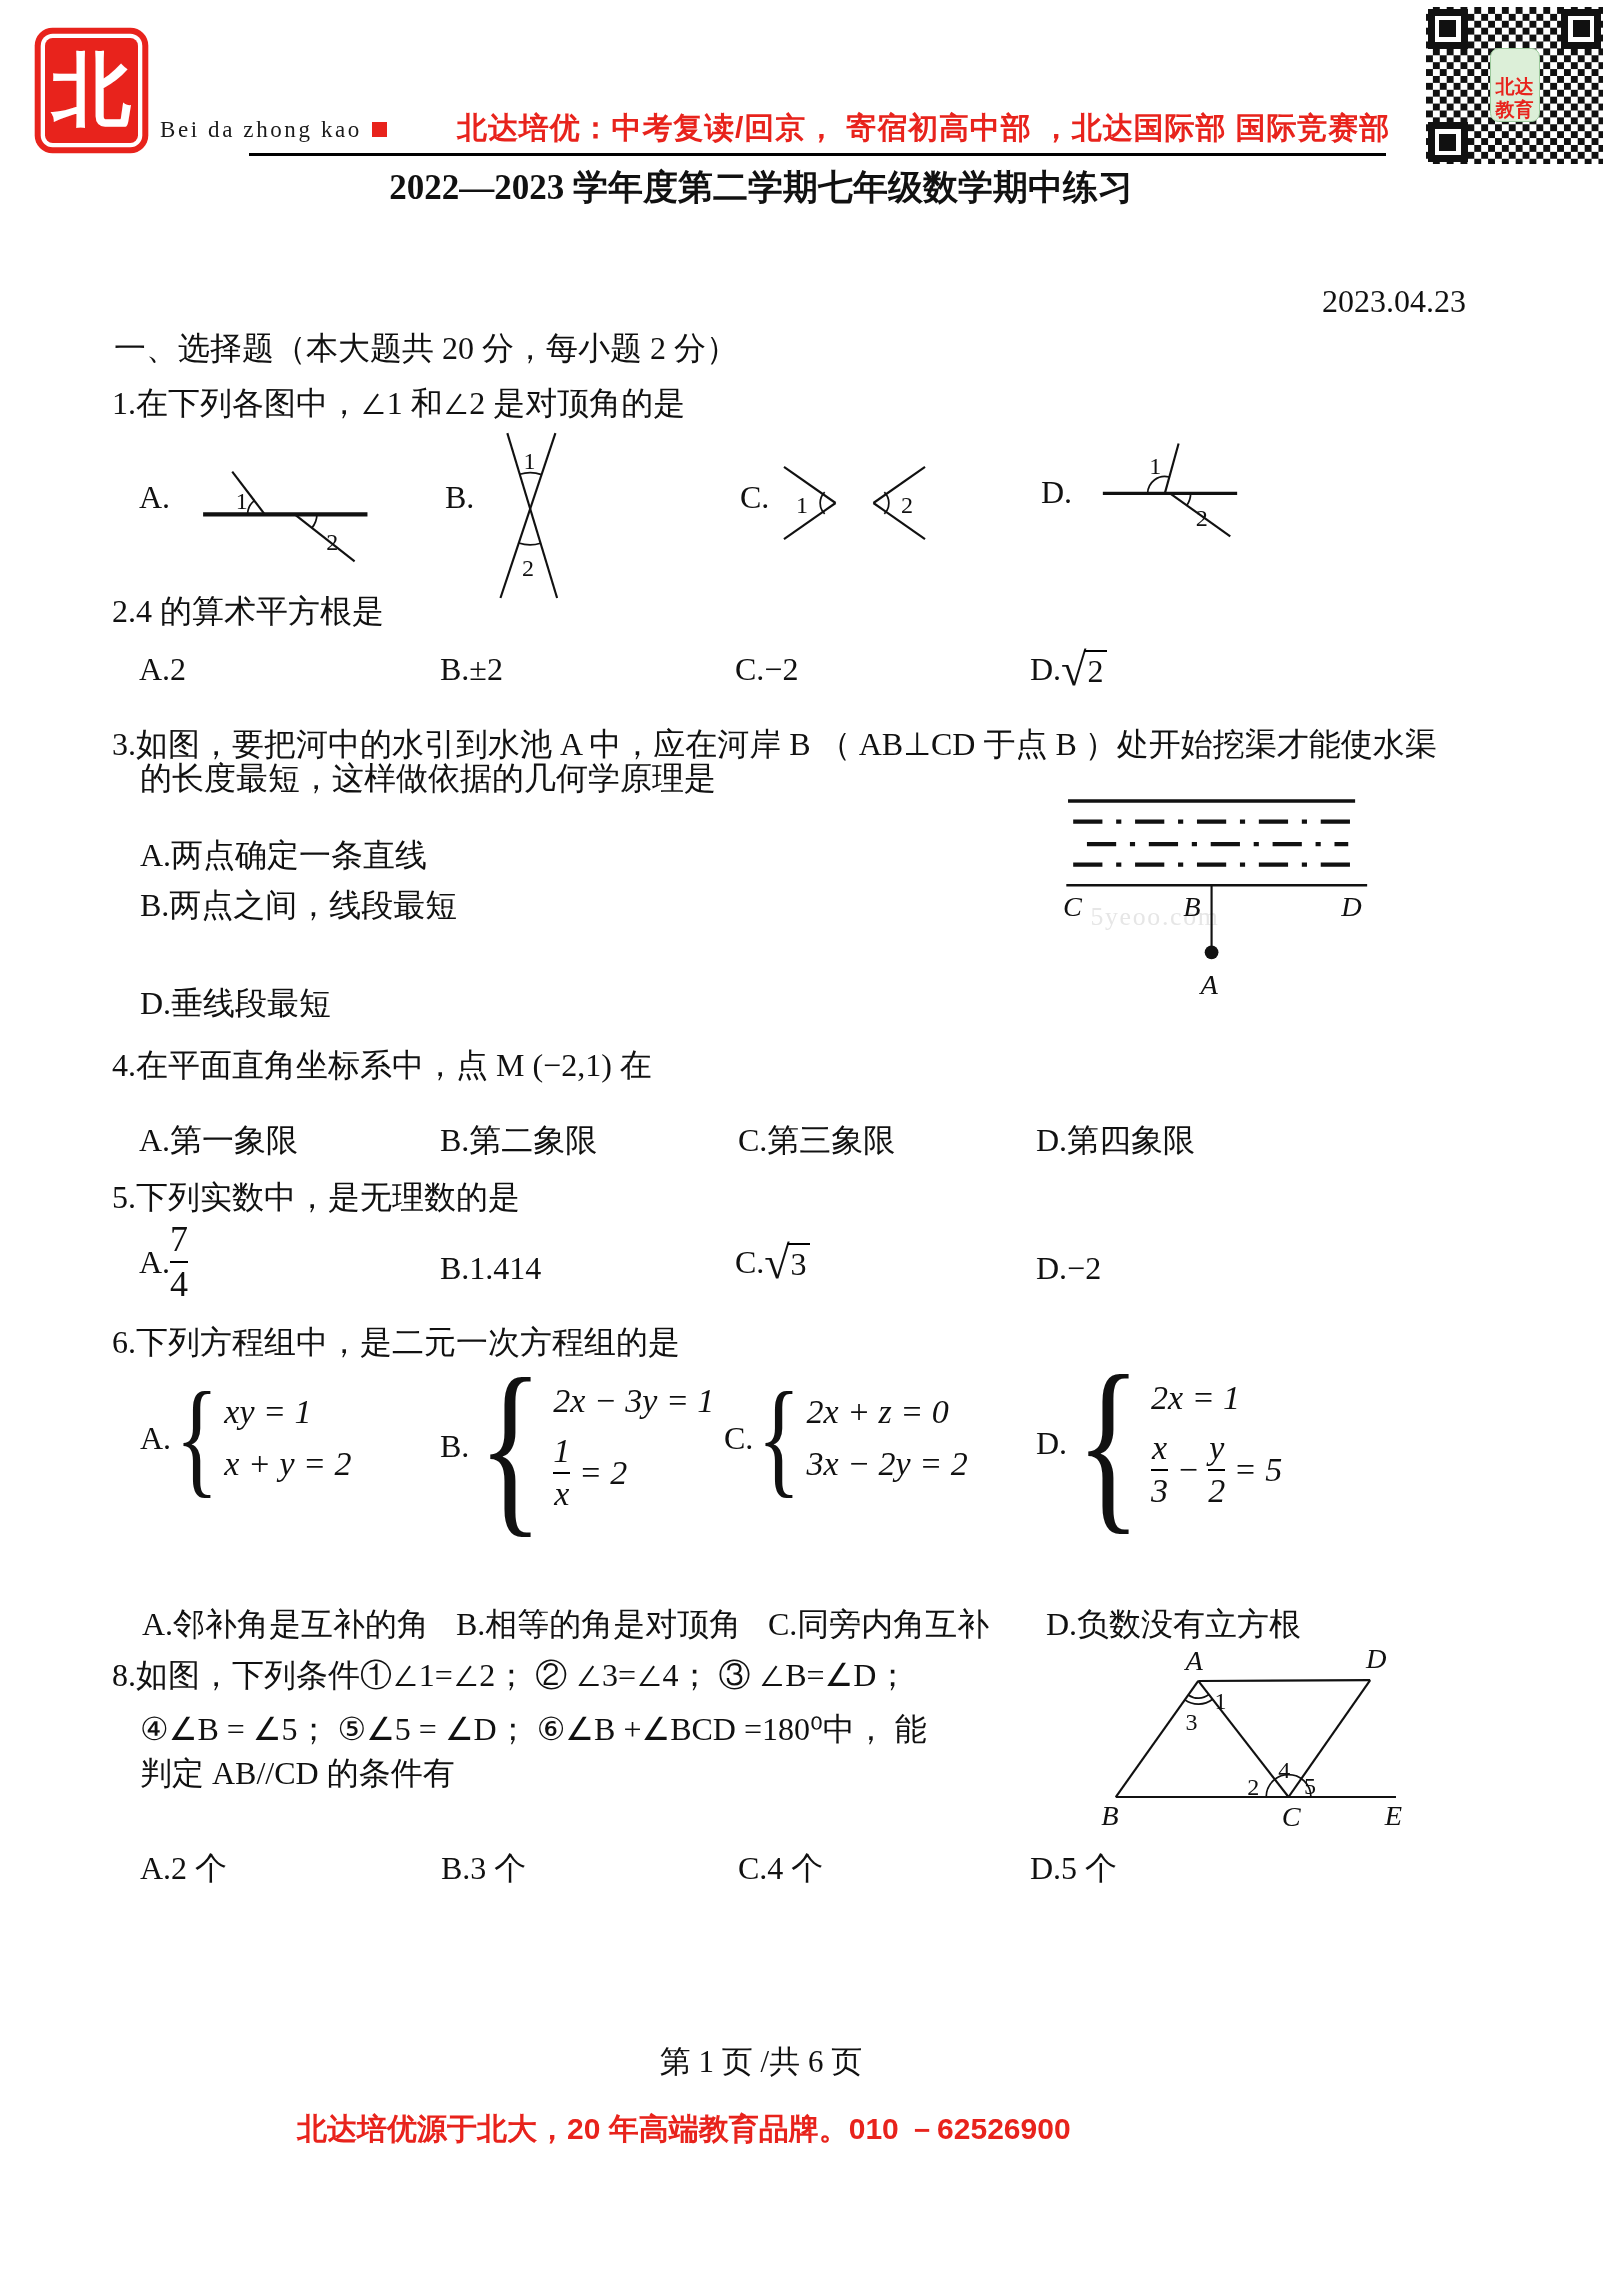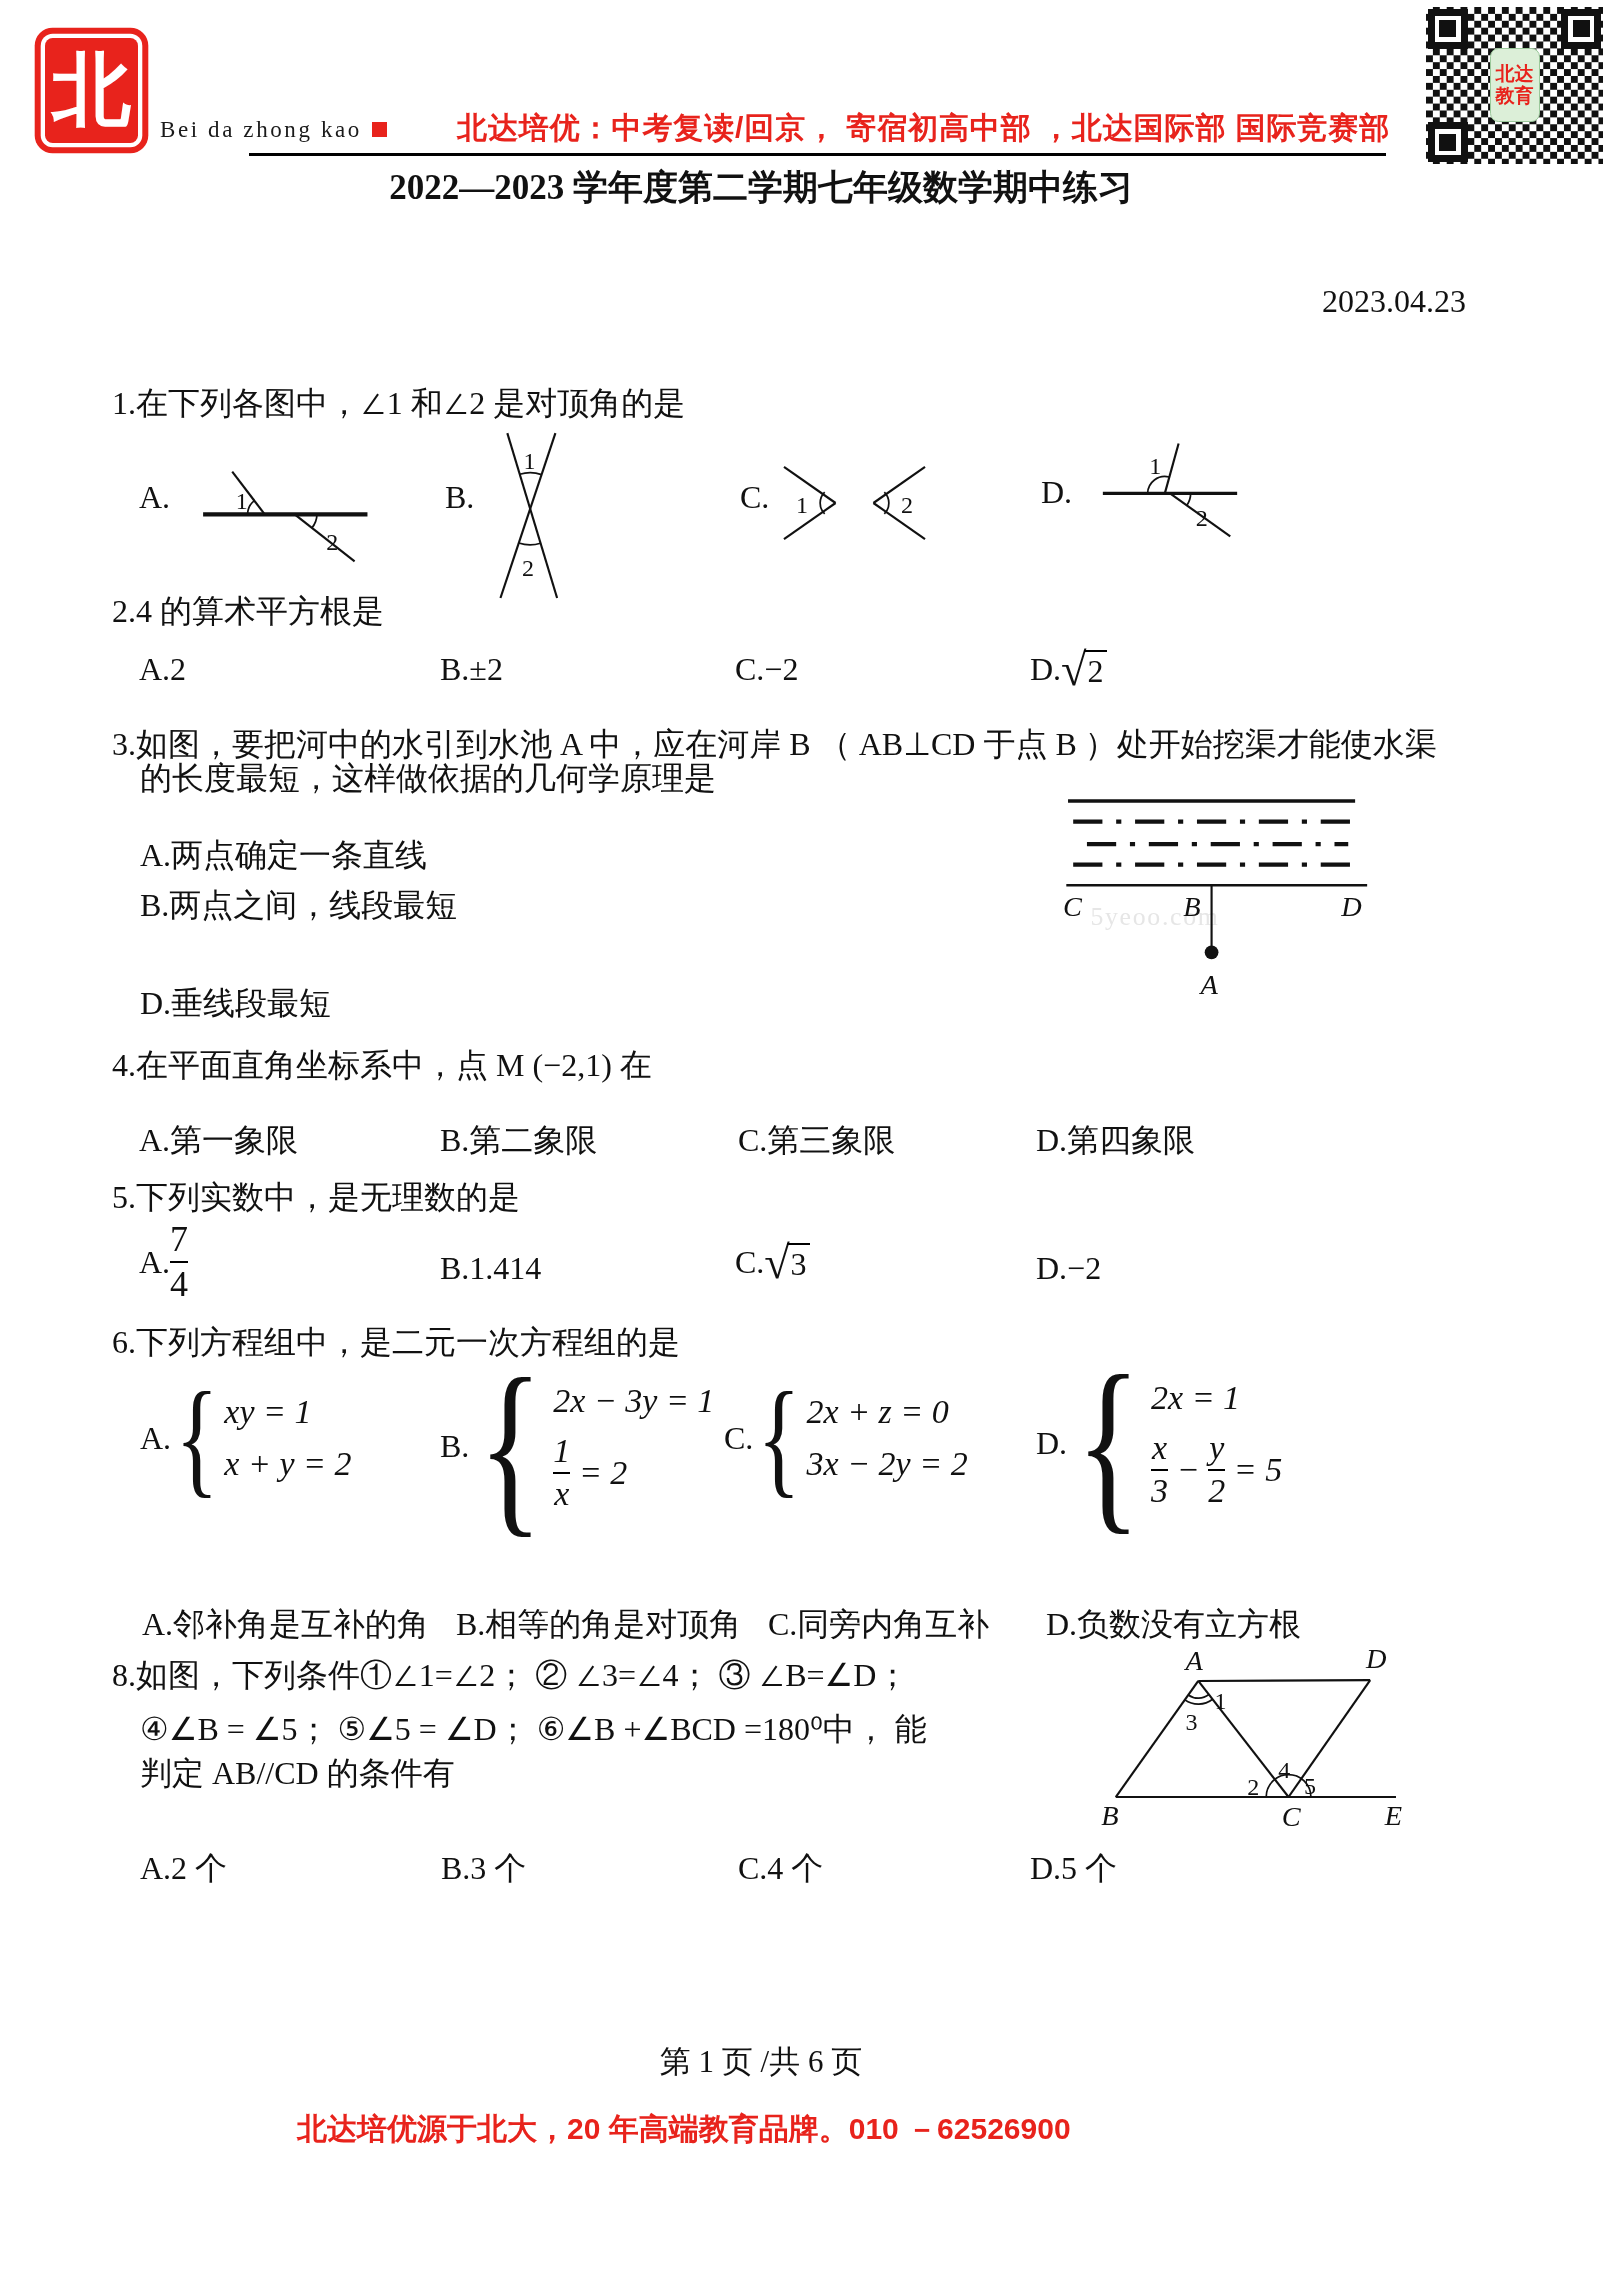--- a/index.html
+++ b/index.html
@@ -24,21 +24,21 @@
   .rule{position:absolute;left:249px;top:153px;width:1137px;height:2.6px;background:#000;}
 
   
   .qr{position:absolute;left:1426px;top:6.9px;width:177px;height:157px;
       background:conic-gradient(#111 25%,#fff 0 50%,#111 0 75%,#fff 0);background-size:13.8px 13.8px;}
   .finder{position:absolute;width:40px;height:40px;background:#fff;border:7.7px solid #111;box-sizing:border-box;}
   .finder::after{content:"";position:absolute;inset:4.3px;background:#111;}
   .f-tl{left:1.7px;top:1.7px;} .f-tr{right:1.7px;top:1.7px;} .f-bl{left:1.7px;bottom:1.7px;}
   .qr-label{position:absolute;left:50%;top:50%;transform:translate(-50%,-50%);
             width:48px;height:72px;background:#dcefd8;border:1.7px solid #9bc89b;border-radius:8.6px;
-            display:flex;flex-direction:column;align-items:center;justify-content:center;
+            display:flex;flex-direction:column;align-items:center;justify-content:flex-end;
             color:#e8231c;font-weight:bold;font-size:19px;line-height:1.2;}
 
   
   .opt{display:inline-flex;align-items:flex-start;}
   .optc{display:inline-flex;align-items:center;}
   .sqrt{display:inline-flex;align-items:flex-start;}
   .sqrt .sym{font-size:1.45em;line-height:0.85;margin-right:-2.6px;}
   .sqrt .und{border-top:2.6px solid #000;padding:0 3.4px;}
   .frac{display:inline-flex;flex-direction:column;align-items:center;line-height:1.05;}
   .frac .fbar{align-self:stretch;height:0;border-top:2.6px solid #000;margin:2.6px 0;}
@@ -78,20 +78,21 @@
     <div class="finder f-tr"></div>
     <div class="finder f-bl"></div>
     <div class="qr-label">
       <span>北达</span>
       <span>教育</span>
     </div>
   </div>
 
   <div class="t center bold" style="top:167px;font-size:35px;">2022—2023 学年度第二学期七年级数学期中练习</div>
   <div class="t" style="left:1322px;top:282px;">2023.04.23</div>
+  <div class="t" style="left:114px;top:329px;">一、选择题（本大题共 20 分，每小题 2 分）</div>
 
   <div class="t" style="left:112px;top:384px;">1.在下列各图中，∠1 和∠2 是对顶角的是</div>
   <div class="t" style="left:139px;top:478px;">A.</div>
   <div class="t" style="left:445px;top:478px;">B.</div>
   <div class="t" style="left:740px;top:478px;">C.</div>
   <div class="t" style="left:1041px;top:473px;">D.</div>
 
   <svg style="left:196px;top:463px;" width="176" height="107" viewBox="0 0 205 125">
     <line x1="8" y1="60" x2="200" y2="60" stroke="#111" stroke-width="5"></line>
     <line x1="42" y1="10" x2="80" y2="60" stroke="#111" stroke-width="2.5"></line>

